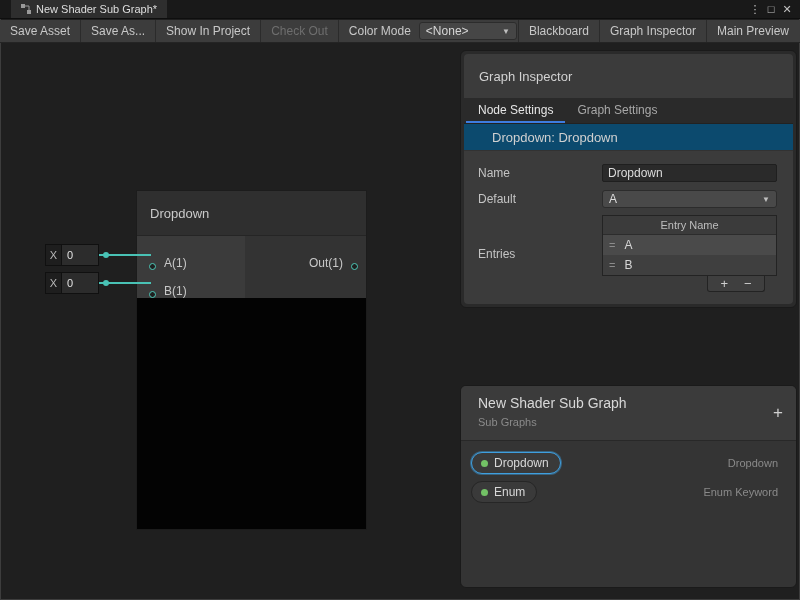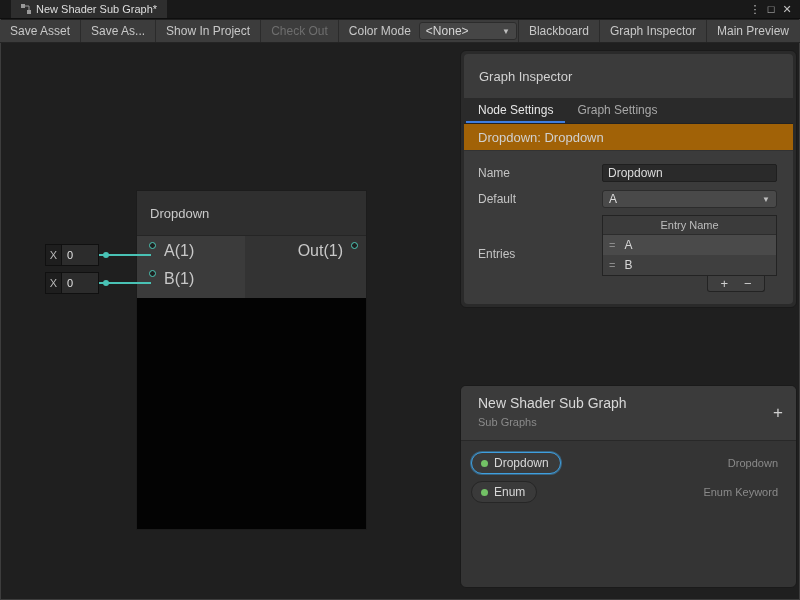--- a/index.html
+++ b/index.html
@@ -31,21 +31,21 @@
   .toolbar-right .tbtn { border-right:none; border-left:1px solid #2B2B2B; }
 
   
   .node { position:absolute; left:136px; top:190px; width:231px; background:#333333;
           border:1px solid #1C1C1C; }
   .node-header { height:45px; background:#2F2F2F; display:flex; align-items:center; padding-left:13px;
                  font-size:13px; color:#CACACA; border-bottom:1px solid #252525; }
   .node-ports { display:flex; height:62px; }
   .ports-in  { width:108px; background:#3B3B3B; padding-top:6px; }
   .ports-out { flex:1; background:#333333; padding-top:6px; }
-  .port-row { height:28px; display:flex; align-items:flex-start; font-size:16px; color:#C8C8C8; }
+  .port-row { height:28px; display:flex; align-items:flex-end; font-size:12px; color:#C8C8C8; }
   .port-circle { width:7px; height:7px; border:1px solid #4EC9B8; border-radius:50%; background:#1F1F1F; flex:0 0 auto; }
   .ports-in  .port-circle { margin-left:12px; }
   .ports-in  .port-label  { margin-left:8px; }
   .port-row.out { justify-content:flex-end; }
   .port-row.out .port-label { margin-right:8px; }
   .port-row.out .port-circle { margin-right:8px; }
   .node-preview { height:231px; background:#030303; }
 
   
   .vnode { position:absolute; left:45px; width:54px; height:22px; display:flex; align-items:stretch;
@@ -59,22 +59,22 @@
 
   
   .inspector { position:absolute; left:460px; top:50px; width:337px; height:258px; background:#2A2A2A;
                border:1px solid #1A1A1A; border-radius:6px; padding:3px; display:flex; flex-direction:column; }
   .insp-title { height:44px; background:#3B3B3B; border-radius:4px 4px 0 0; display:flex; align-items:center;
                 padding-left:15px; font-size:13px; color:#D2D2D2; }
   .insp-tabs { height:26px; display:flex; align-items:stretch; padding-left:2px; border-bottom:1px solid #222222; }
   .insp-tab { display:flex; align-items:center; padding:0 12px; color:#A8A8A8; border-bottom:2px solid transparent; }
   .insp-tab.active { color:#E6E6E6; border-bottom-color:#3E7DE0; }
   .insp-content { flex:1; background:#3B3B3B; border-radius:0 0 4px 4px; overflow:hidden; }
-  .settings-header { height:27px; background:#a16207; border-bottom:1px solid #323232; display:flex;
-                     align-items:center; padding-left:14px; font-size:13px; color:#D0D0D0; }
+  .settings-header { height:27px; background:#0c4a6e; border-bottom:1px solid #323232; display:flex;
+                     align-items:center; padding-left:28px; font-size:13px; color:#D0D0D0; }
   .settings-body { padding:12px 16px 0 14px; }
   .frow { display:grid; grid-template-columns:124px 1fr; align-items:center; margin-bottom:6px; min-height:20px; }
   .flabel { font-size:12px; color:#C4C4C4; }
   .tfield input { width:100%; height:18px; background:#2A2A2A; border:1px solid #1F1F1F; border-radius:2px;
                   color:#DCDCDC; font:12px "Liberation Sans",sans-serif; padding:0 5px; outline:none; }
   .dselect { height:18px; background:#494949; border:1px solid #2C2C2C; border-radius:3px; display:flex;
              align-items:center; padding:0 6px; color:#DCDCDC; }
   .elist { border:1px solid #232323; background:#3F3F3F; }
   .elist-header { height:19px; display:flex; align-items:center; justify-content:center; font-size:11px;
                   color:#BDBDBD; border-bottom:1px solid #2C2C2C; background:#3B3B3B; }

